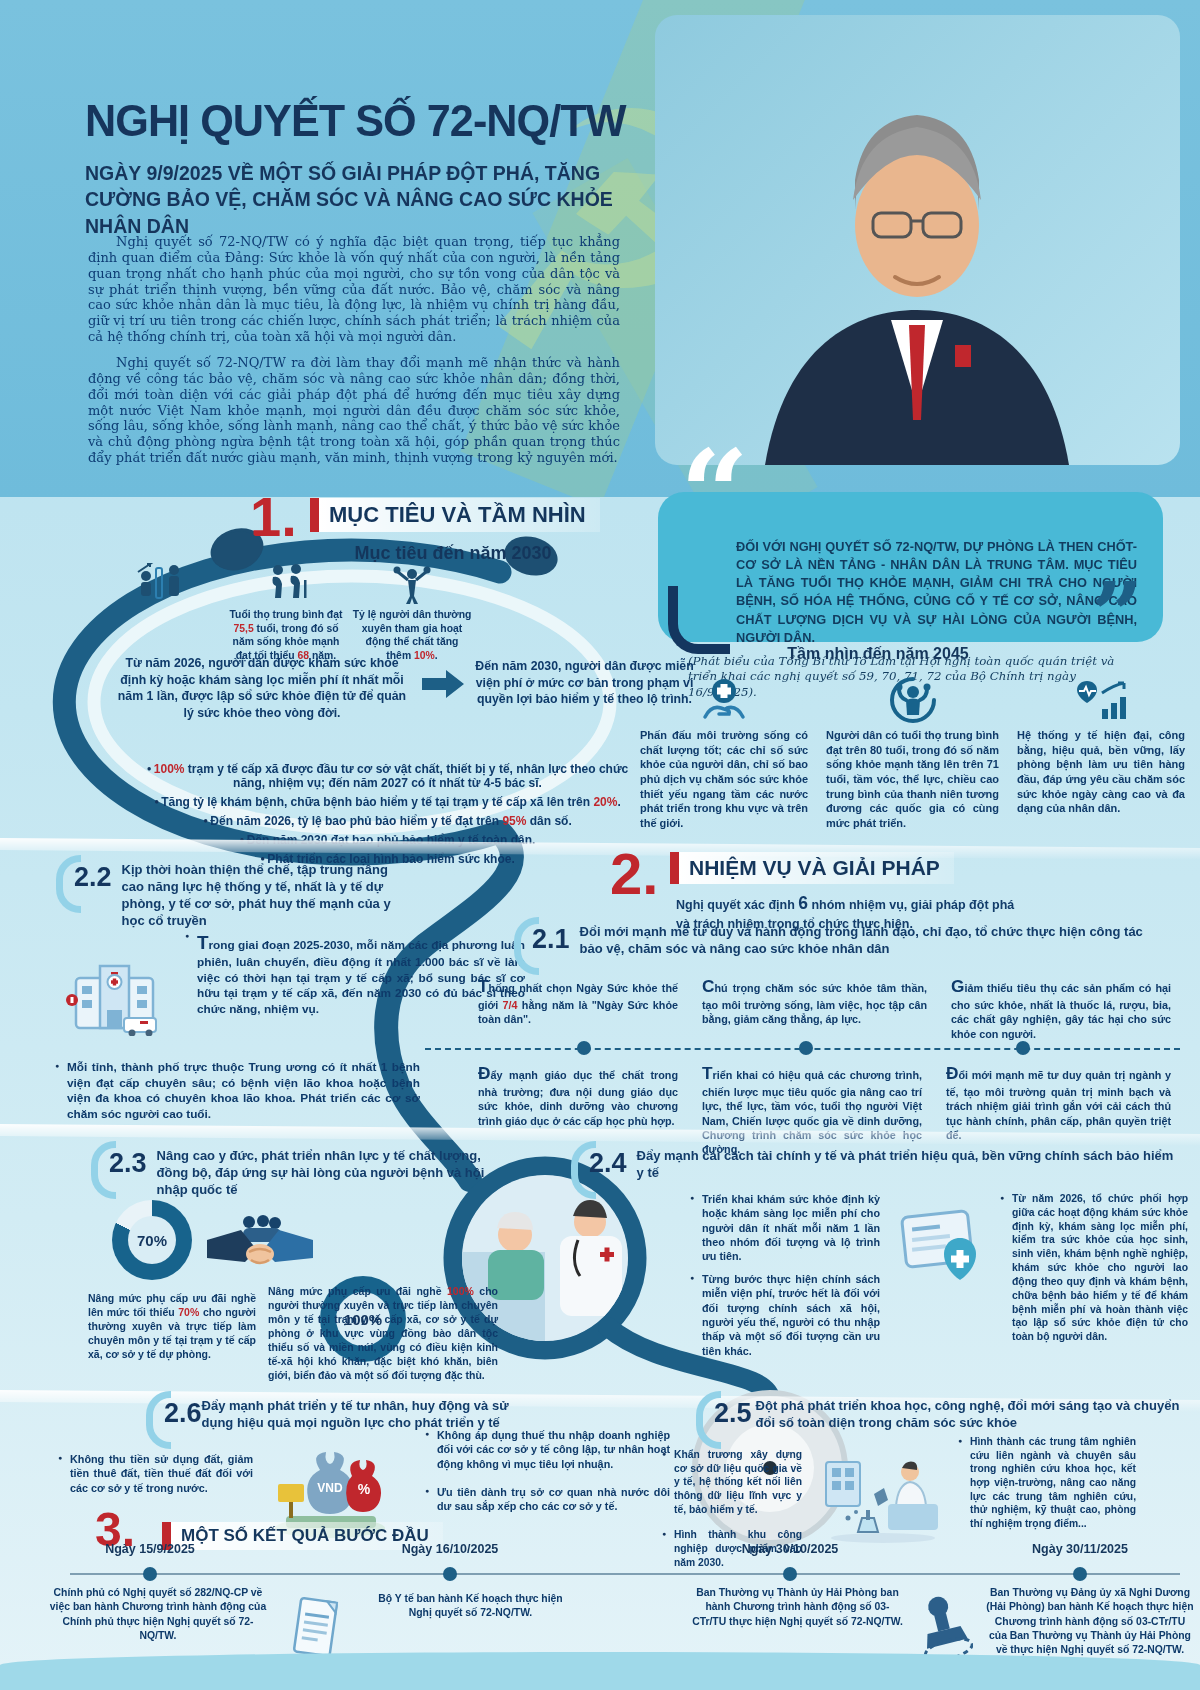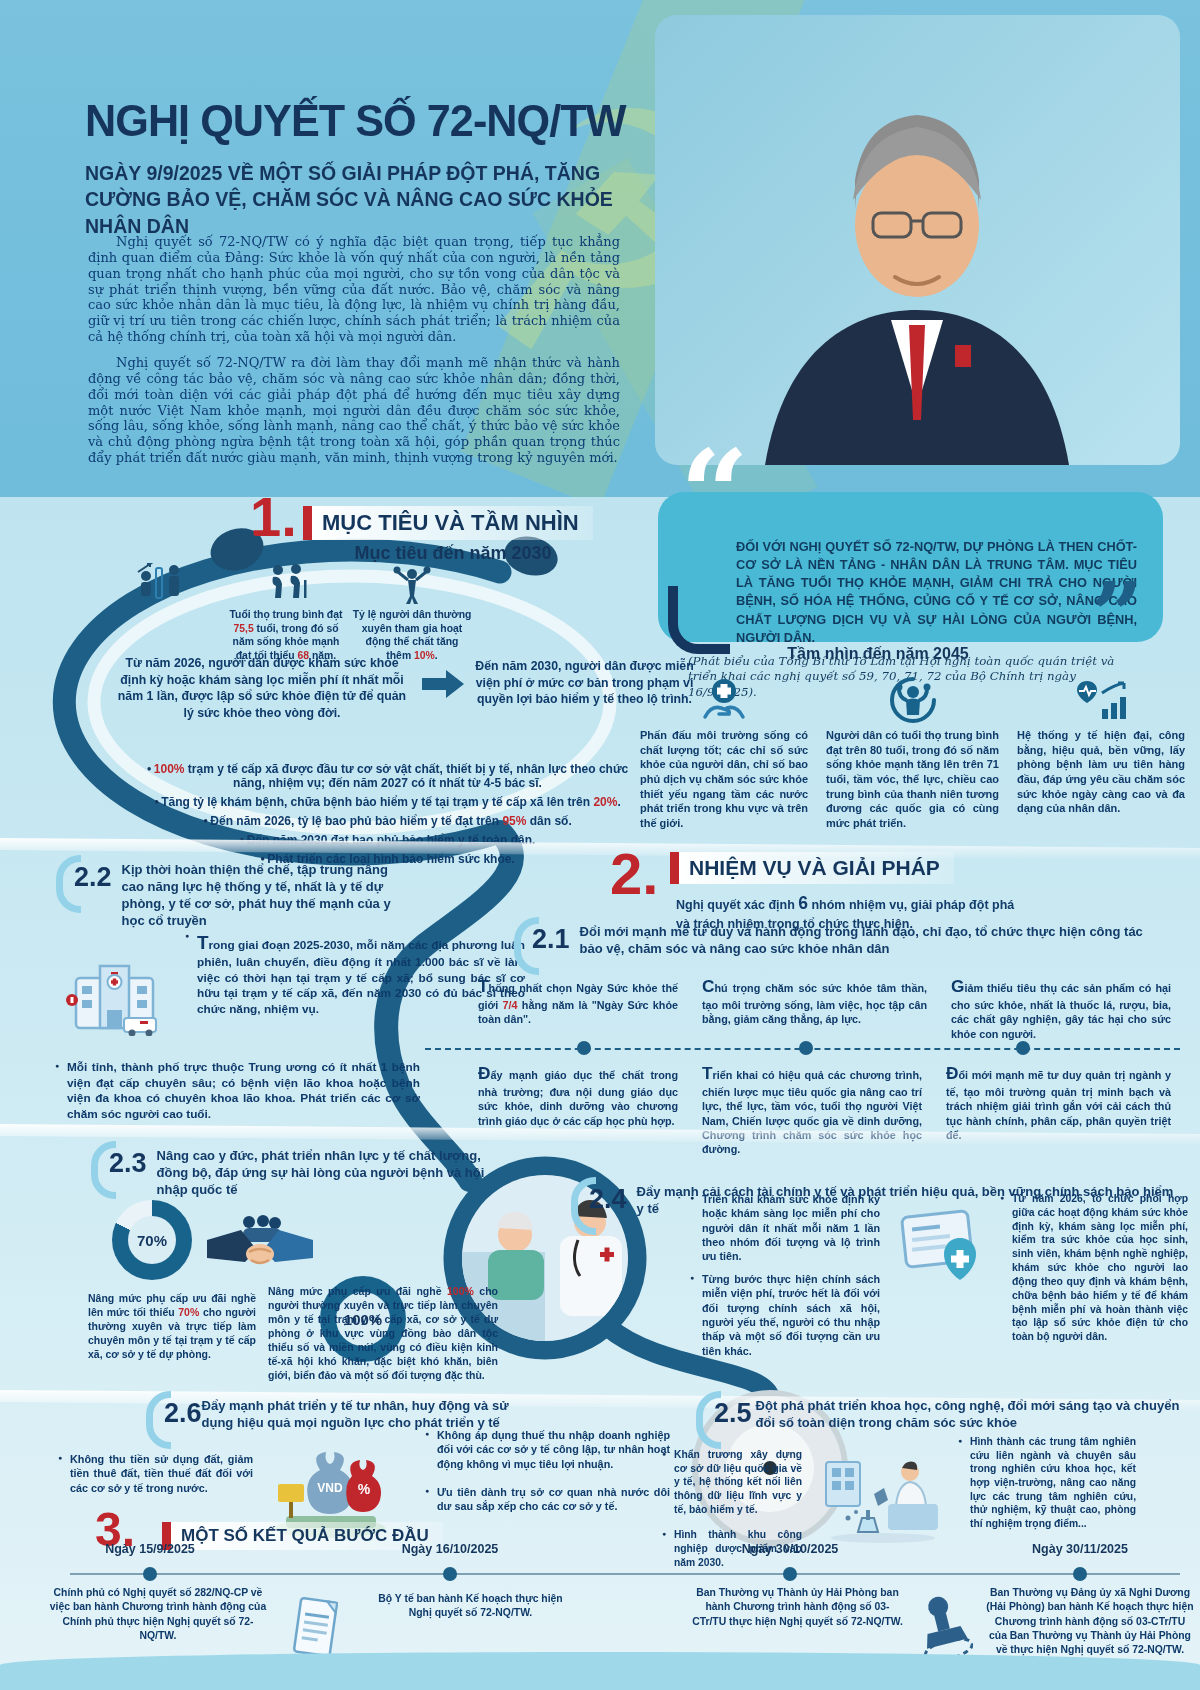--- a/index.html
+++ b/index.html
@@ -123,21 +123,21 @@
 
   <div class="abs quote-box" style="left:658px;top:492px;width:505px;height:150px;">
     <div class="q-open">“</div>
     <div class="quote-text">ĐỐI VỚI NGHỊ QUYẾT SỐ 72-NQ/TW, DỰ PHÒNG LÀ THEN CHỐT- CƠ SỞ LÀ NỀN TẢNG - NHÂN DÂN LÀ TRUNG TÂM. MỤC TIÊU LÀ TĂNG TUỔI THỌ KHỎE MẠNH, GIẢM CHI TRẢ CHO NGƯỜI BỆNH, SỐ HÓA HỆ THỐNG, CỦNG CỐ Y TẾ CƠ SỞ, NÂNG CAO CHẤT LƯỢNG DỊCH VỤ VÀ SỰ HÀI LÒNG CỦA NGƯỜI BỆNH, NGƯỜI DÂN.</div>
     <div class="quote-attr">(Phát biểu của Tổng Bí thư Tô Lâm tại Hội nghị toàn quốc quán triệt và triển khai các nghị quyết số 59, 70, 71, 72 của Bộ Chính trị ngày 16/9/2025).</div>
     <div class="q-close">”</div>
   </div>
   <div class="abs q-corner" style="left:668px;top:586px;width:52px;height:58px;"></div>
 
   <div class="abs big-num" style="left:250px;top:492px;font-size:56px;">1.</div>
-  <div class="abs" style="left:303px;top:498px;margin-top:8px;">
+  <div class="abs" style="left:310px;top:498px;">
     <span class="bar-title" style="font-size:22px;">MỤC TIÊU VÀ TẦM NHÌN</span>
   </div>
   <div class="abs" style="left:308px;top:543px;width:290px;text-align:center;font-weight:800;font-size:18px;color:#14365c;">Mục tiêu đến năm 2030</div>
   <div class="blob" style="left:212px;top:532px;width:50px;height:38px;transform:rotate(-16deg);"></div>
 
   <div class="abs" style="left:100px;top:560px;width:505px;display:flex;gap:6px;">
     <div style="width:120px;">
       <div style="height:48px;display:flex;align-items:center;justify-content:center;">
         <svg width="52" height="44" viewBox="0 0 52 44" fill="#1d4f72">
             <circle cx="12" cy="14" r="5"></circle>
@@ -313,21 +313,21 @@
         <path d="M44 40 Q55 34 66 40" stroke="#d79c6b" stroke-width="2.5" fill="none"></path>
         <path d="M46 48 Q55 54 64 48" stroke="#d79c6b" stroke-width="2.5" fill="none"></path>
       </svg>
   </div>
   <div class="abs donut donut100" style="left:320px;top:1196px;width:86px;height:86px;">
     <span>100%</span>
   </div>
   <div class="abs body-txt" style="left:88px;top:1292px;width:168px;font-size:10.5px;">Nâng mức phụ cấp ưu đãi nghề lên mức tối thiểu <span class="em">70%</span> cho người thường xuyên và trực tiếp làm chuyên môn y tế tại trạm y tế cấp xã, cơ sở y tế dự phòng.</div>
   <div class="abs body-txt" style="left:268px;top:1285px;width:230px;font-size:10.5px;">Nâng mức phụ cấp ưu đãi nghề <span class="em">100%</span> cho người thường xuyên và trực tiếp làm chuyên môn y tế tại trạm y tế cấp xã, cơ sở y tế dự phòng ở khu vực vùng đồng bào dân tộc thiểu số và miền núi, vùng có điều kiện kinh tế-xã hội khó khăn, đặc biệt khó khăn, biên giới, biển đảo và một số đối tượng đặc thù.</div>
 
-  <div class="abs" style="left:575px;top:1148px;display:flex;gap:10px;margin-top:36px;">
+  <div class="abs" style="left:575px;top:1148px;display:flex;gap:10px;">
     <span class="snum">2.4</span>
     <span class="sub-title" style="width:540px;">Đẩy mạnh cải cách tài chính y tế và phát triển hiệu quả, bền vững chính sách bảo hiểm y tế</span>
   </div>
   <div class="abs body-txt" style="left:690px;top:1192px;width:190px;font-size:10.8px;">
     <div class="blt">Triển khai khám sức khỏe định kỳ hoặc khám sàng lọc miễn phí cho người dân ít nhất mỗi năm 1 lần theo nhóm đối tượng và lộ trình ưu tiên.</div>
     <div class="blt">Từng bước thực hiện chính sách miễn viện phí, trước hết là đối với đối tượng chính sách xã hội, người yếu thế, người có thu nhập thấp và một số đối tượng cần ưu tiên khác.</div>
   </div>
   <div class="abs" style="left:898px;top:1200px;">
     <svg width="92" height="92" viewBox="0 0 92 92">
         <rect x="6" y="14" width="66" height="50" rx="6" fill="#eaf4fa" stroke="#7fb3d5" stroke-width="3" transform="rotate(-6 39 39)"></rect>

